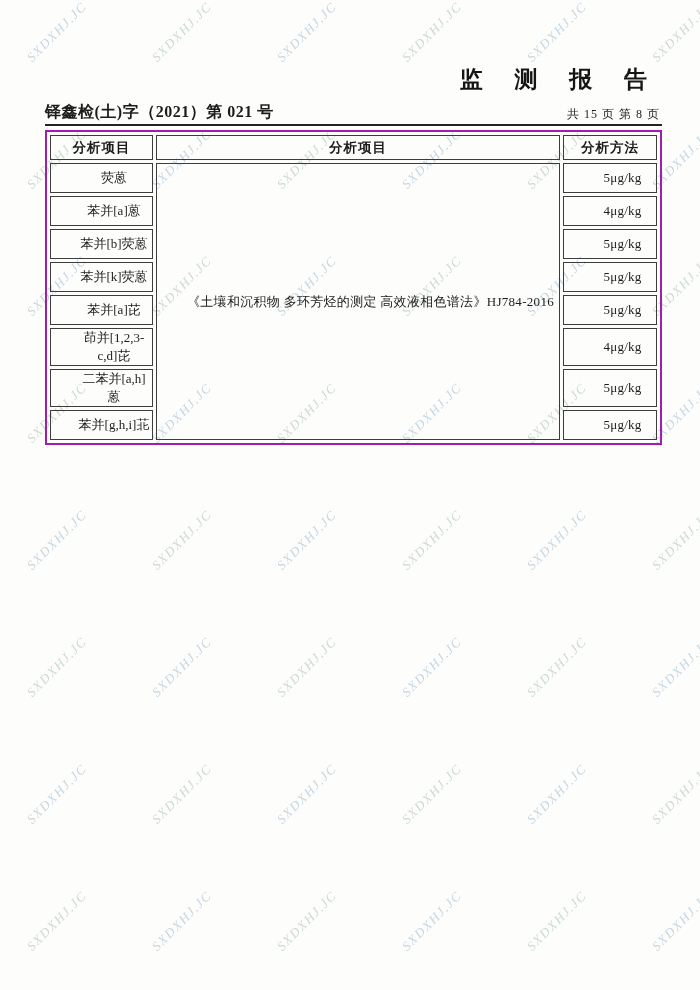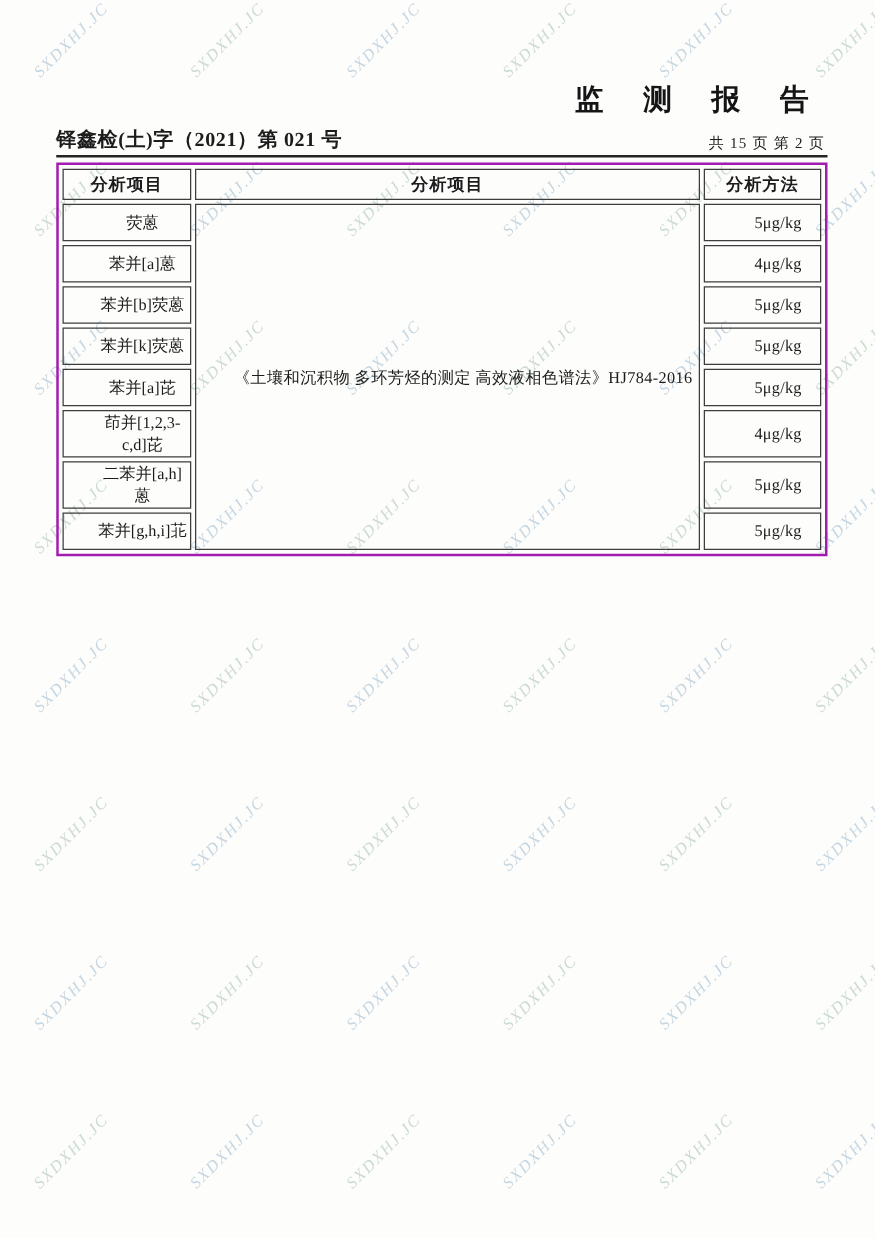--- a/index.html
+++ b/index.html
@@ -143,21 +143,21 @@
       <span class="wm" style="left: 557px; top: 921px; color: rgb(163, 192, 171); opacity: 0.55;">SXDXHJ.JC</span>
       <span class="wm" style="left: 682px; top: 921px; color: rgb(143, 176, 198); opacity: 0.5;">SXDXHJ.JC</span>
     </div>
 
   <div class="content">
 
     <div class="title">监 测 报 告</div>
 
     <div class="doc-line">
       <span class="doc-number">铎鑫检(土)字（2021）第 021 号</span>
-      <span class="page-info">共 15 页 第 2 页</span>
+      <span class="page-info">共 15 页 第 8 页</span>
     </div>
 
     <table class="report">
       <colgroup>
         <col class="col-item">
         <col class="col-method">
         <col class="col-limit">
       </colgroup>
       <tbody>
           <tr>

